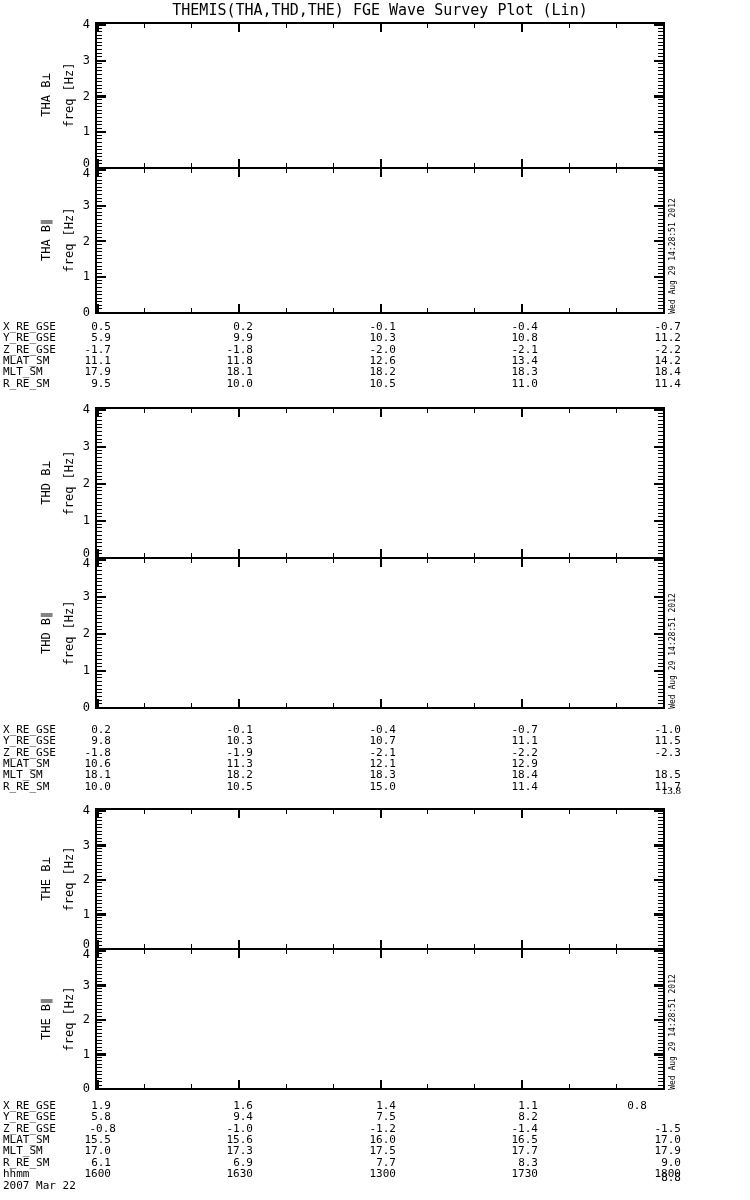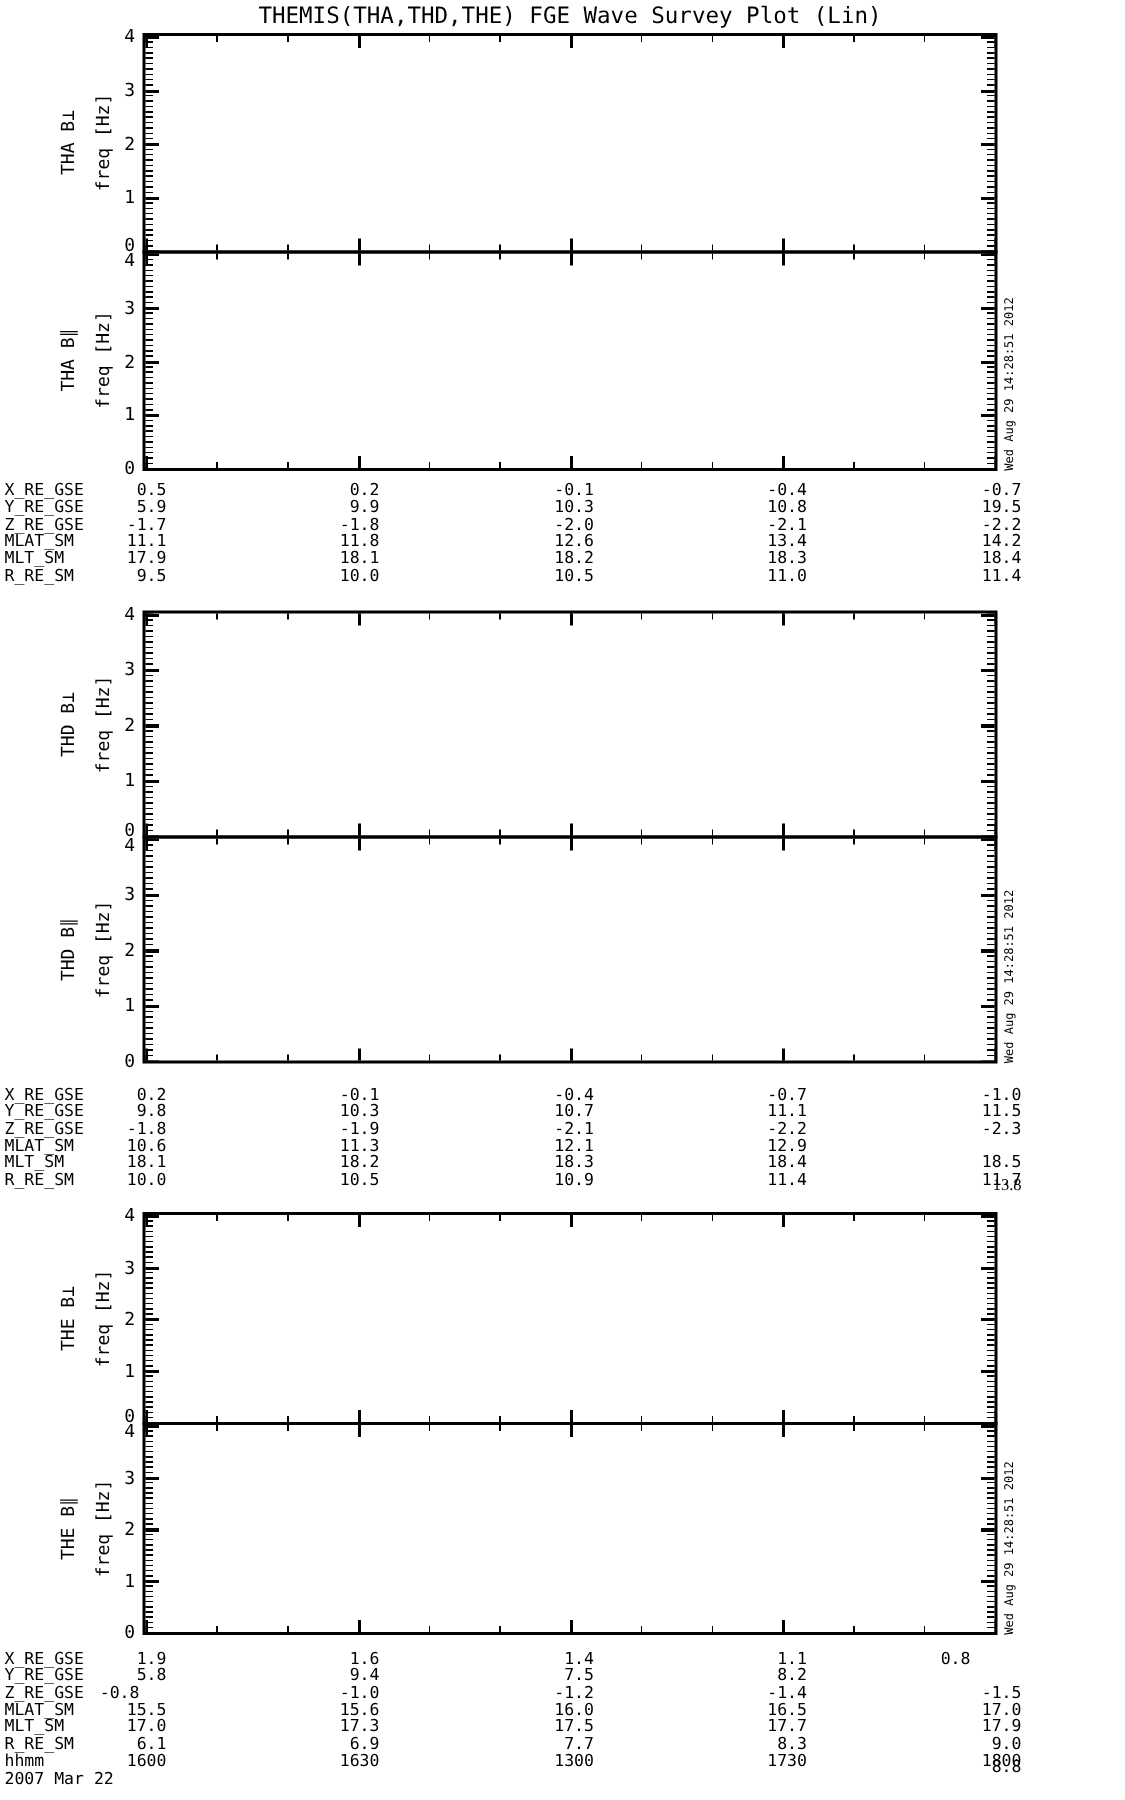--- a/index.html
+++ b/index.html
@@ -71,21 +71,21 @@
 <span class="tv" style="top:321px;left:41px;">0.5</span>
 <span class="tv" style="top:321px;left:183px;">0.2</span>
 <span class="tv" style="top:321px;left:326px;">-0.1</span>
 <span class="tv" style="top:321px;left:468px;">-0.4</span>
 <span class="tv" style="top:321px;left:611px;">-0.7</span>
 <span class="tl" style="top:332px;">Y_RE_GSE</span>
 <span class="tv" style="top:332px;left:41px;">5.9</span>
 <span class="tv" style="top:332px;left:183px;">9.9</span>
 <span class="tv" style="top:332px;left:326px;">10.3</span>
 <span class="tv" style="top:332px;left:468px;">10.8</span>
-<span class="tv" style="top:332px;left:611px;">19.5</span>
+<span class="tv" style="top:332px;left:611px;">11.2</span>
 <span class="tl" style="top:344px;">Z_RE_GSE</span>
 <span class="tv" style="top:344px;left:41px;">-1.7</span>
 <span class="tv" style="top:344px;left:183px;">-1.8</span>
 <span class="tv" style="top:344px;left:326px;">-2.0</span>
 <span class="tv" style="top:344px;left:468px;">-2.1</span>
 <span class="tv" style="top:344px;left:611px;">-2.2</span>
 <span class="tl" style="top:355px;">MLAT_SM</span>
 <span class="tv" style="top:355px;left:41px;">11.1</span>
 <span class="tv" style="top:355px;left:183px;">11.8</span>
 <span class="tv" style="top:355px;left:326px;">12.6</span>
@@ -150,21 +150,21 @@
 <span class="tv" style="top:785px;left:611px;font-family:Liberation Serif, serif;">13.8</span>
 <span class="tl" style="top:769px;">MLT_SM</span>
 <span class="tv" style="top:769px;left:41px;">18.1</span>
 <span class="tv" style="top:769px;left:183px;">18.2</span>
 <span class="tv" style="top:769px;left:326px;">18.3</span>
 <span class="tv" style="top:769px;left:468px;">18.4</span>
 <span class="tv" style="top:769px;left:611px;">18.5</span>
 <span class="tl" style="top:781px;">R_RE_SM</span>
 <span class="tv" style="top:781px;left:41px;">10.0</span>
 <span class="tv" style="top:781px;left:183px;">10.5</span>
-<span class="tv" style="top:781px;left:326px;">10.9</span>
+<span class="tv" style="top:781px;left:326px;">15.0</span>
 <span class="tv" style="top:781px;left:468px;">11.4</span>
 <span class="tv" style="top:781px;left:611px;">11.7</span>
 
 <div class="plot s3" style="top:808px;height:142px;"></div>
 <div class="plot s3" style="top:948px;height:142px;"></div>
 
 <span class="yt" style="top:804px;">4</span>
 <span class="yt" style="top:839px;">3</span>
 <span class="yt" style="top:873px;">2</span>
 <span class="yt" style="top:908px;">1</span>
@@ -187,21 +187,21 @@
 <span class="tv" style="top:1100px;left:326px;">1.4</span>
 <span class="tv" style="top:1100px;left:468px;">1.1</span>
 <span class="tv" style="top:1100px;left:577px;">0.8</span>
 <span class="tl" style="top:1111px;">Y_RE_GSE</span>
 <span class="tv" style="top:1111px;left:41px;">5.8</span>
 <span class="tv" style="top:1111px;left:183px;">9.4</span>
 <span class="tv" style="top:1111px;left:326px;">7.5</span>
 <span class="tv" style="top:1111px;left:468px;">8.2</span>
 <span class="tv" style="top:1172px;left:611px;">8.8</span>
 <span class="tl" style="top:1123px;">Z_RE_GSE</span>
-<span class="tv" style="top:1123px;left:23px;">-0.8</span>
+<span class="tv" style="top:1123px;left:46px;">-0.8</span>
 <span class="tv" style="top:1123px;left:183px;">-1.0</span>
 <span class="tv" style="top:1123px;left:326px;">-1.2</span>
 <span class="tv" style="top:1123px;left:468px;">-1.4</span>
 <span class="tv" style="top:1123px;left:611px;">-1.5</span>
 <span class="tl" style="top:1134px;">MLAT_SM</span>
 <span class="tv" style="top:1134px;left:41px;">15.5</span>
 <span class="tv" style="top:1134px;left:183px;">15.6</span>
 <span class="tv" style="top:1134px;left:326px;">16.0</span>
 <span class="tv" style="top:1134px;left:468px;">16.5</span>
 <span class="tv" style="top:1134px;left:611px;">17.0</span>

